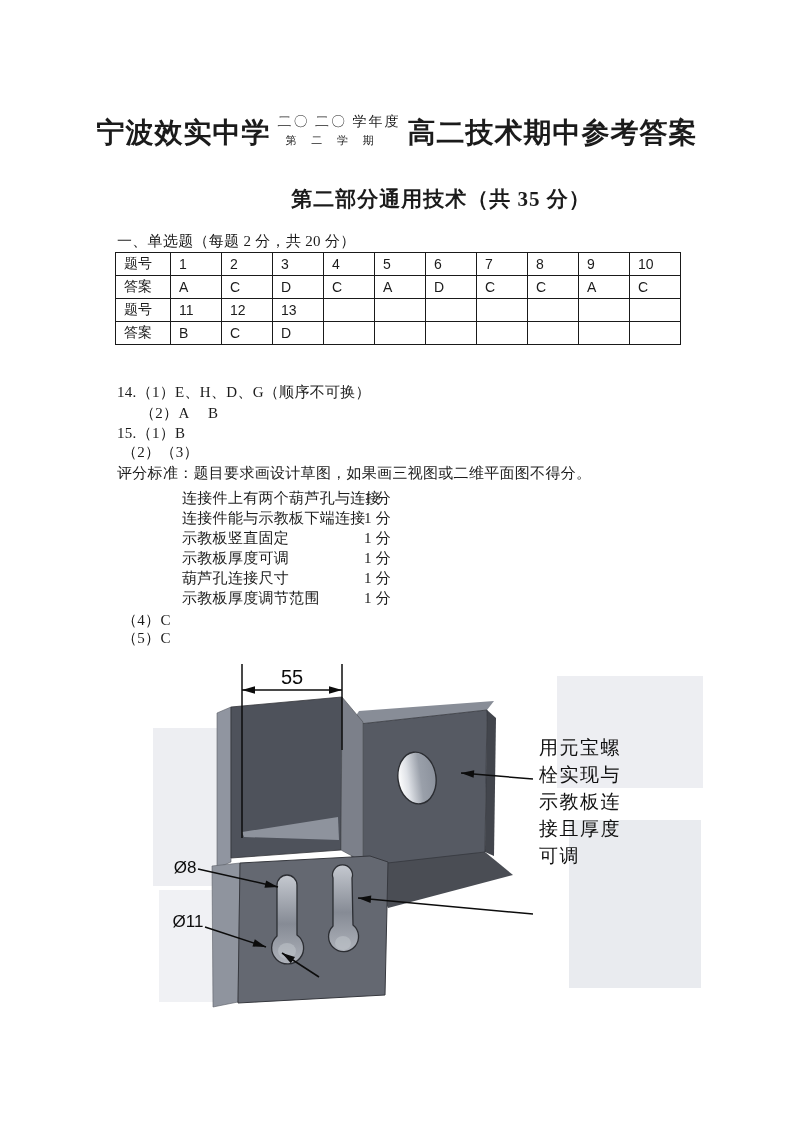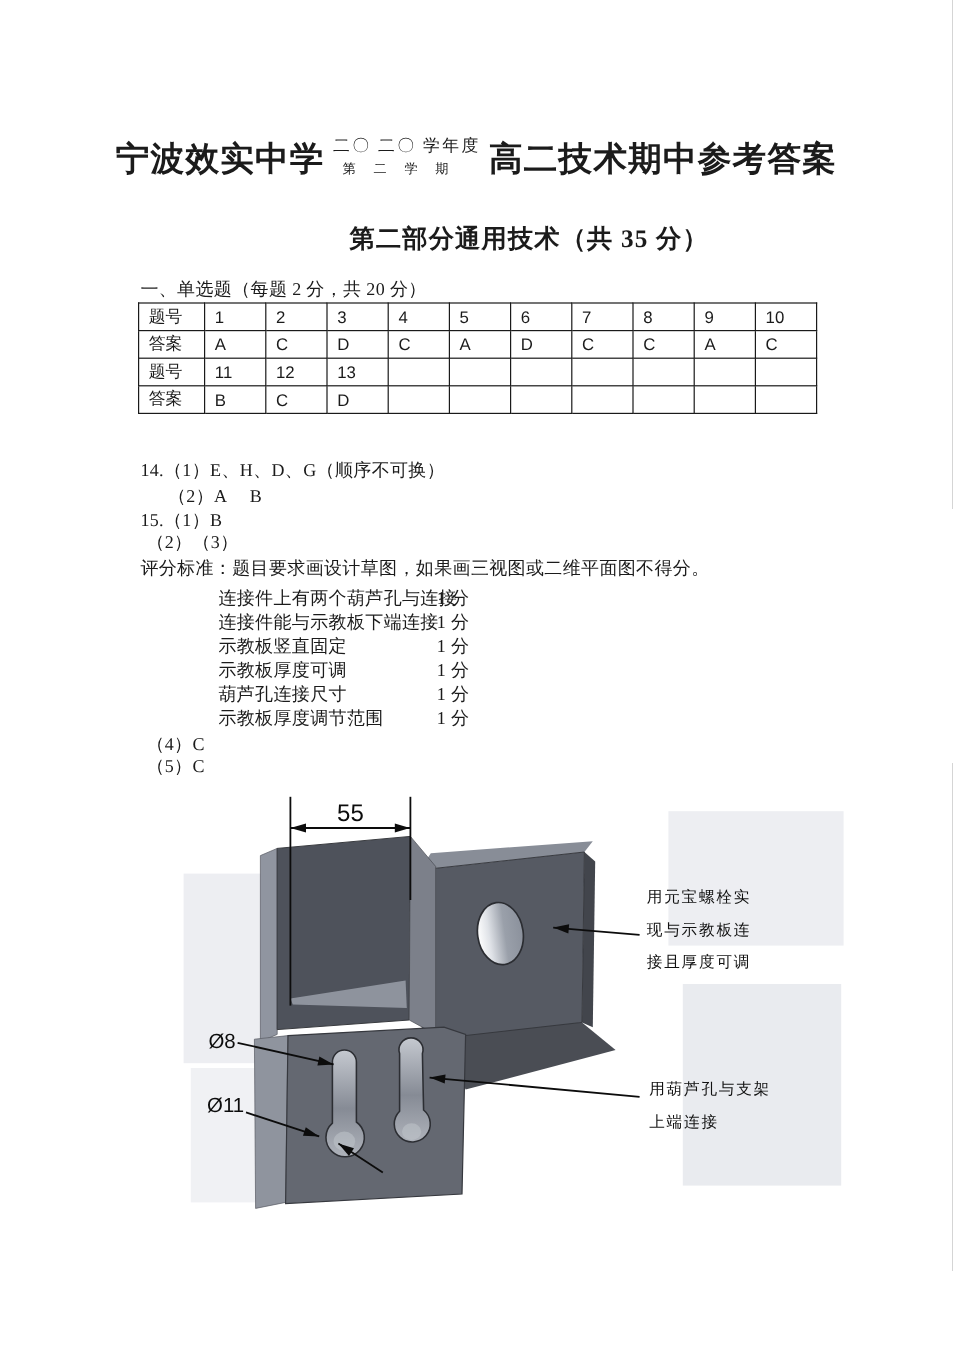--- a/index.html
+++ b/index.html
@@ -42,21 +42,21 @@
   }
   table.ans{border:1.5px solid #1a1a1a;}
   td.hd{font-family:"Liberation Serif","DejaVu Serif",serif;font-size:14px;}
   td.val{font-family:"Liberation Sans","DejaVu Sans",sans-serif;font-size:14px;}
   
   .crit{position:absolute;left:182px;font-size:15px;white-space:nowrap;letter-spacing:.3px;}
   .crit .score{position:absolute;left:182px;top:0;}
   
   .figure-box{top:650px;left:145px;width:560px;height:380px;}
   .fig-note{
-    position:absolute;font-size:13px;line-height:27px;letter-spacing:1.5px;
+    position:absolute;font-size:19px;line-height:27px;letter-spacing:1.5px;
     font-family:"Liberation Serif","DejaVu Serif",serif;color:#111;
   }
 </style>
 </head>
 <body>
 
 <div class="page">
 
   <div class="abs title-row">
     <span class="title-big">宁波效实中学</span>
@@ -233,16 +233,15 @@
       <line x1="121" y1="297" x2="60" y2="277" stroke="#0c0c0c" stroke-width="1.5" marker-start="url(#mStart)"></line>
       <line x1="137" y1="303" x2="174" y2="327" stroke="#0c0c0c" stroke-width="1.5" marker-start="url(#mStart)"></line>
       <line x1="316" y1="123" x2="388" y2="129" stroke="#0c0c0c" stroke-width="1.5" marker-start="url(#mStart)"></line>
       <line x1="213" y1="248" x2="388" y2="264" stroke="#0c0c0c" stroke-width="1.5" marker-start="url(#mStart)"></line>
 
       <text x="40" y="223" text-anchor="middle" font-family="Liberation Sans, DejaVu Sans, sans-serif" font-size="17" fill="#0c0c0c">Ø8</text>
       <text x="43" y="277" text-anchor="middle" font-family="Liberation Sans, DejaVu Sans, sans-serif" font-size="17" fill="#0c0c0c">Ø11</text>
     </svg>
 
     <div class="fig-note" style="left:394px;top:84px;width:92px;">用元宝螺栓实现与示教板连接且厚度可调</div>
-    <div class="fig-note" style="left:396px;top:244px;width:110px;">用葫芦孔与支架上端连接</div>
   </div>
 
 </div>
 
 </body></html>

